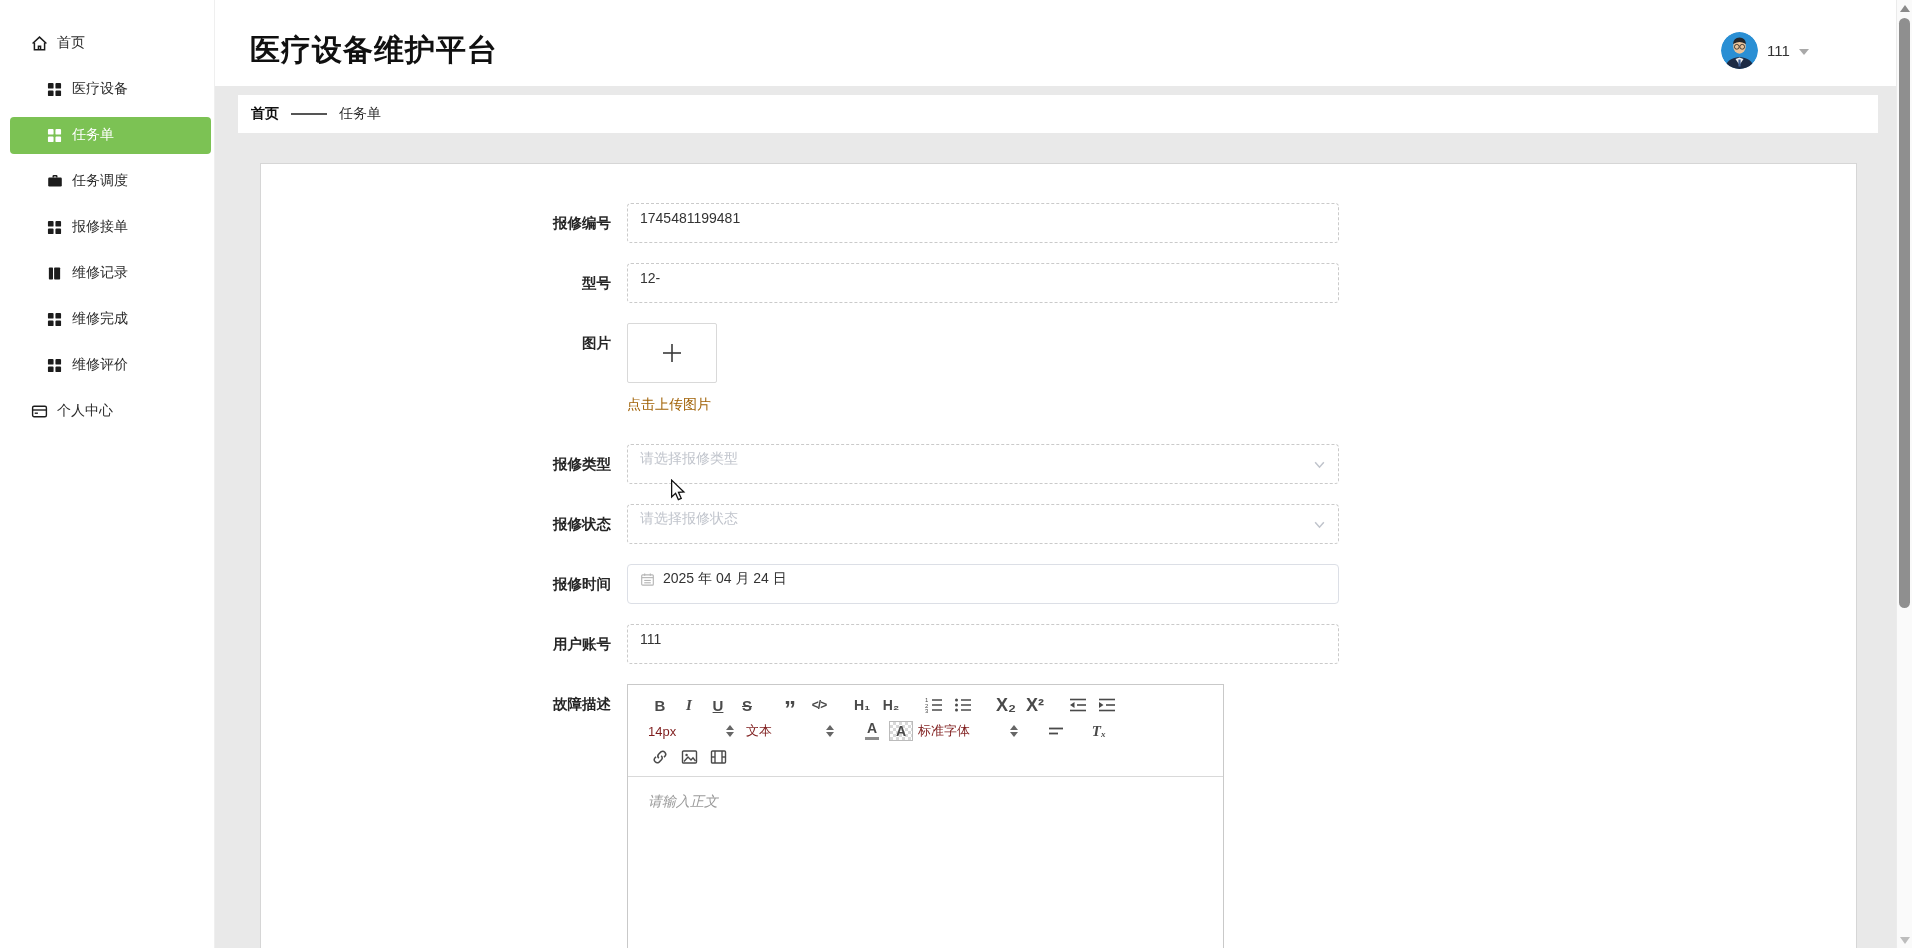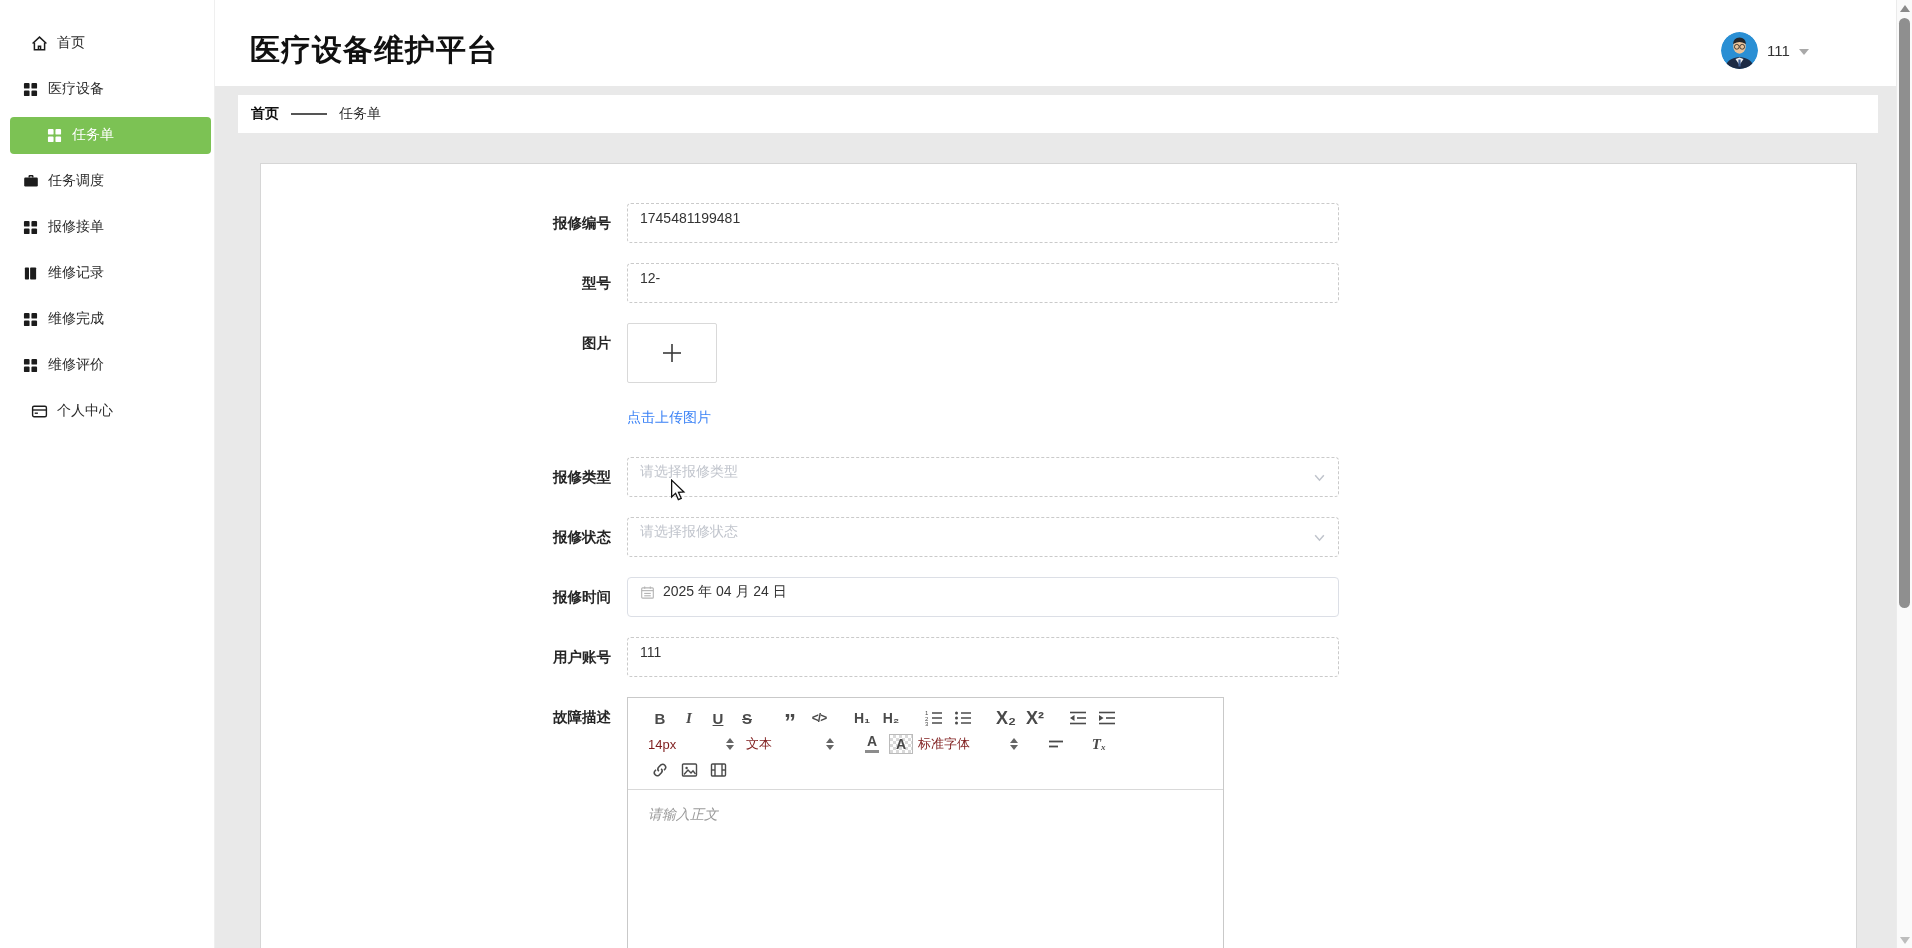--- a/index.html
+++ b/index.html
@@ -5,21 +5,21 @@
   * { margin:0; padding:0; box-sizing:border-box; }
   html,body { width:1912px; height:948px; overflow:hidden; background:#fff;
     font-family:"Liberation Sans", sans-serif; }
   .stage { position:relative; width:1912px; height:948px; overflow:hidden; }
 
   
   .sidebar { position:absolute; left:0; top:0; width:215px; height:948px;
     background:#fff; border-right:1px solid #efefef; padding-top:20px; z-index:3; }
   .side-item { display:flex; align-items:center; height:46px; font-size:14px;
     color:#2b2b2b; cursor:pointer; padding-left:31px; }
-  .side-item.indent { padding-left:22px; }
+  .side-item.indent { padding-left:46px; }
   .side-item .ic { width:17px; height:17px; margin-right:9px; display:flex;
     align-items:center; justify-content:center; color:#1c1c1c; }
   .side-item.active { background:#7cc254; color:#fff; height:37px;
     margin:4.5px 3px 4.5px 10px; padding-left:36px; border-radius:4px; }
   .side-item.active .ic { color:#fff; }
 
   
   .topbar { position:absolute; left:215px; top:8px; right:16px; height:86px;
     background:#fff; border-bottom:2px solid #14b8a6; }
   .app-title { position:absolute; left:35px; top:0; line-height:84px;
@@ -49,21 +49,21 @@
     border:1px dashed #cacaca; border-radius:4px; display:flex; align-items:center;
     padding:0 30px 10px 12px; font-size:14px; color:#333; cursor:text; }
   .inp.sel { cursor:pointer; }
   .inp .chev { position:absolute; right:12px; top:13px; }
   .inp .ph { color:#c0c4cc; }
   .inp.solid { border:1px solid #dcdfe6; cursor:pointer; }
   .inp .cal { margin-right:8px; display:flex; }
 
   .upload-box { width:90px; height:60px; border:1px solid #d9d9d9; border-radius:2px;
     background:#fff; display:flex; align-items:center; justify-content:center; cursor:pointer; }
-  .upload-hint { margin-top:26px; font-size:14px; color:#3b82f6; }
+  .upload-hint { margin-top:13px; font-size:14px; color:#a16207; }
 
   
   .editor { width:597px; border:1px solid #c9c9c9; background:#fff; height:300px; }
   .ed-toolbar { padding:7px 10px 6px 20px; border-bottom:1px solid #d9d9d9; }
   .ed-row { display:flex; align-items:center; height:26px; }
   .tb { min-width:24px; height:24px; display:flex; align-items:center; justify-content:center;
     font-size:15px; color:#4a4a4a; cursor:pointer; margin-right:5px; }
   .tb.gap { margin-left:14px; }
   .tb.b { font-weight:800; }
   .tb.i { font-style:italic; font-family:"Liberation Serif", serif; font-weight:700; }

